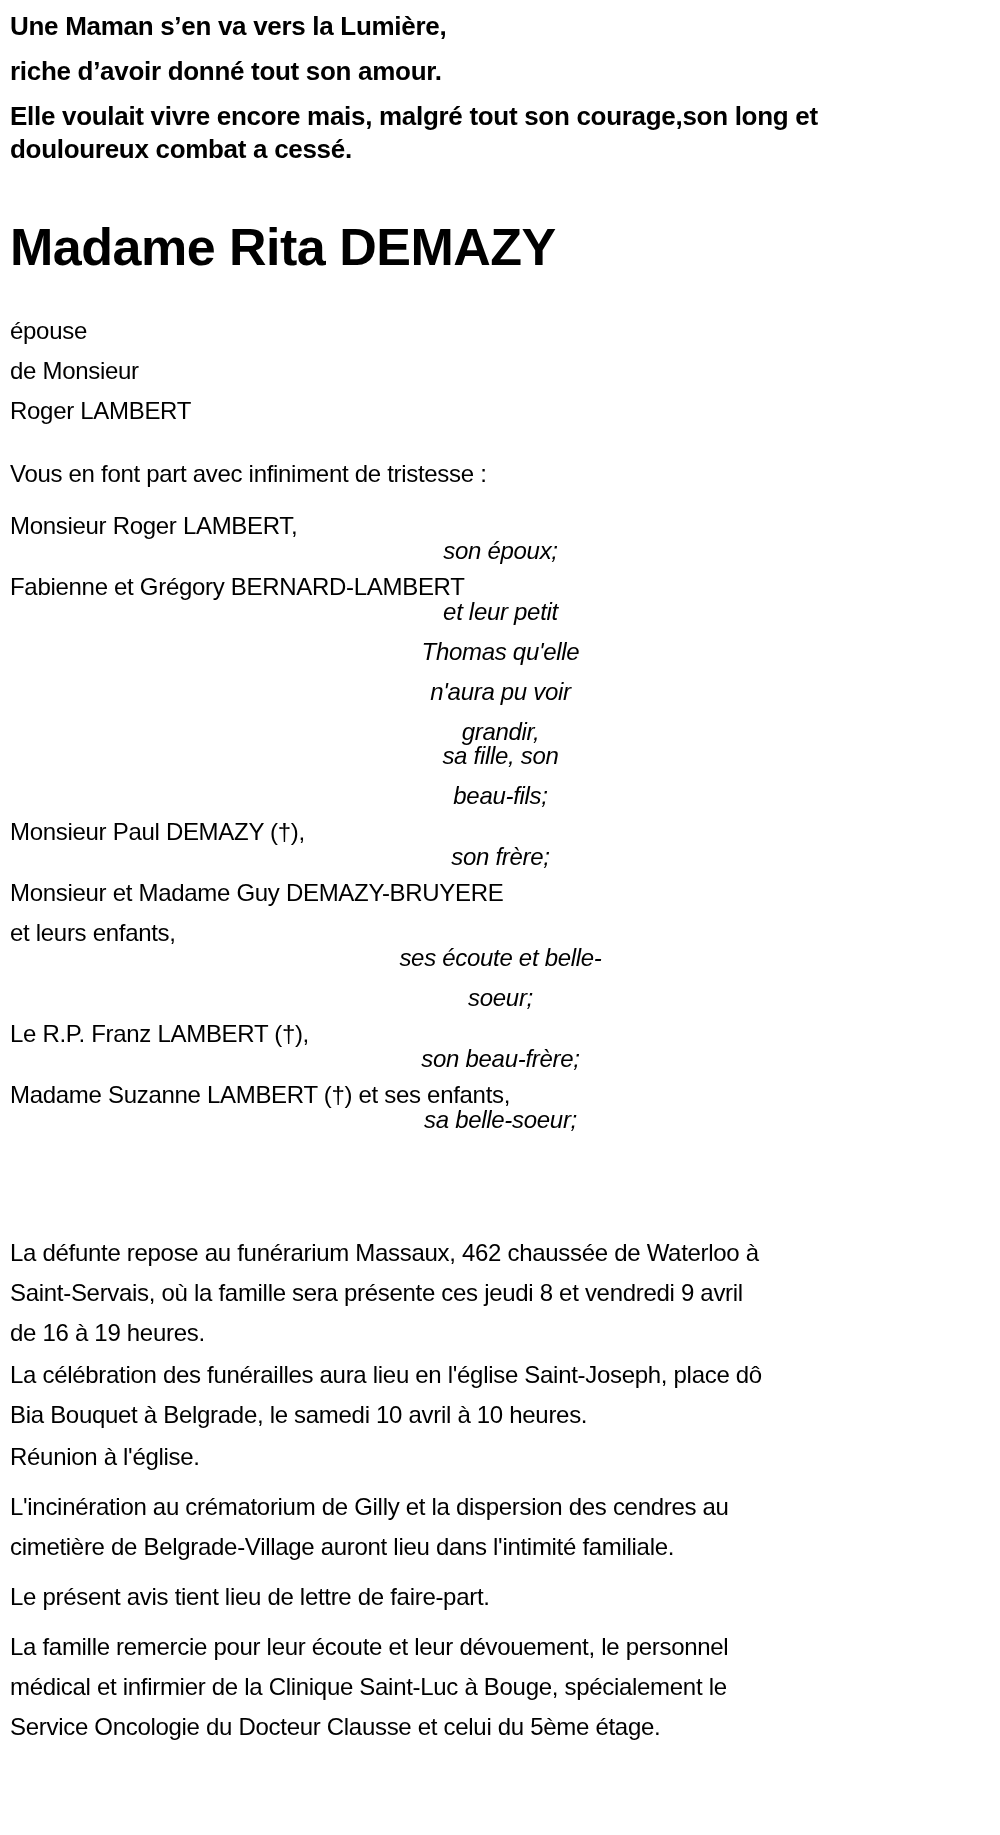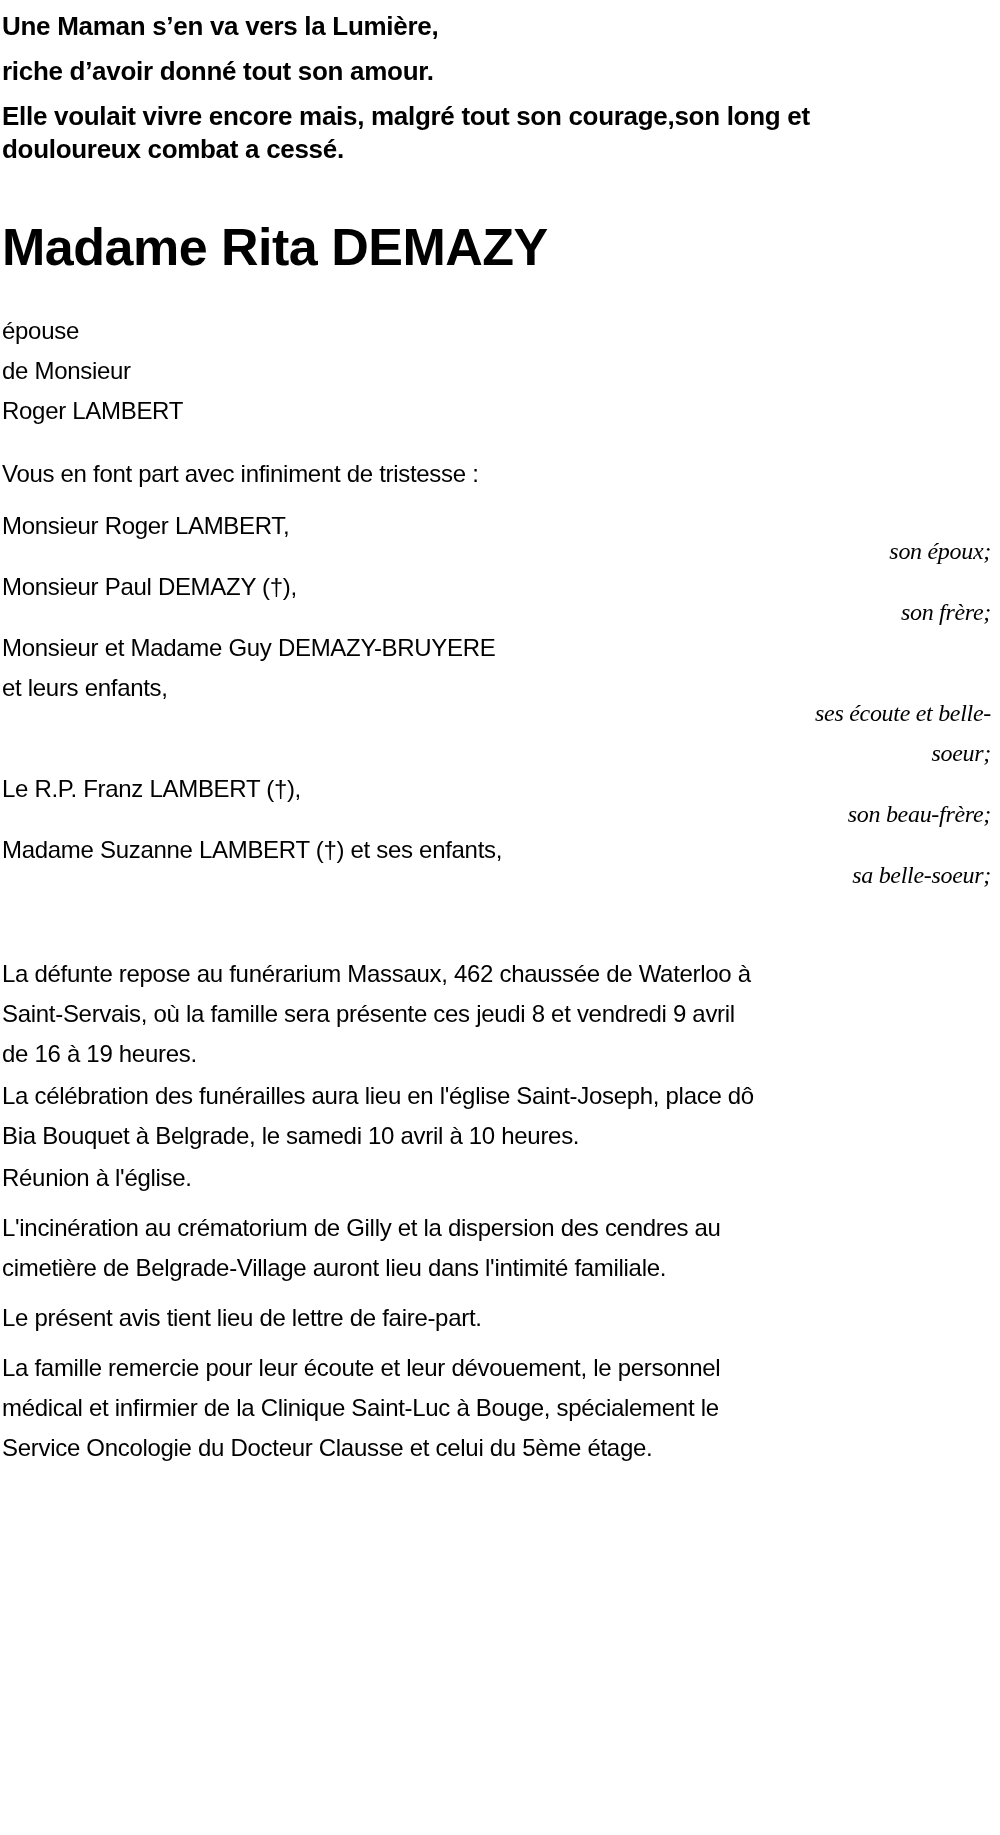--- a/index.html
+++ b/index.html
@@ -8,21 +8,21 @@
     height: 1835px;
     background: #ffffff;
     color: #000000;
     font-family: "Liberation Sans", "DejaVu Sans", sans-serif;
     overflow: hidden;
   }
   .page {
     box-sizing: border-box;
     width: 1000px;
     height: 1835px;
-    padding: 10px 9px 0 2px;
+    padding: 10px 9px 0 10px;
   }
   .txt {
     margin: 0;
     font-size: 24px;
     line-height: 40px;
     letter-spacing: -0.3px;
     white-space: pre-line;
   }
   .epitaph {
     font-weight: bold;
@@ -38,26 +38,25 @@
     letter-spacing: -0.5px;
     white-space: pre-line;
   }
   .spouse-block   { margin-top: 40px; }
   .born-line      { margin-top: 40px; }
   .announce-line  { margin-top: 23px; }
   .family-list    { margin-top: 12px; }
   .entry + .entry { margin-top: -4px; }
   .relation {
     font-style: italic;
-    text-align: right;
+    text-align: center;
     margin-top: -15px;
-    font-family: Liberation Serif, serif;
   }
   .relation-extra { margin-top: -16px; }
-  .notice-first { margin-top: 59px; }
+  .notice-first { margin-top: 93px; }
   .notice       { margin-top: 2px; }
   .notice-sp    { margin-top: 10px; }
 </style>
 </head>
 <body>
 
 <div class="page">
 
   <p class="txt epitaph">Une Maman s’en va vers la Lumière,</p>
   <p class="txt epitaph">riche d’avoir donné tout son amour.</p>
@@ -73,20 +72,29 @@
 
   <p class="txt announce-line">Vous en font part avec infiniment de tristesse :</p>
 
   <div class="family-list">
 
     <div class="entry">
       <p class="txt name">Monsieur Roger LAMBERT,</p>
       <p class="txt relation">son époux;</p>
     </div>
 
+    <div class="entry">
+      <p class="txt name">Fabienne et Grégory BERNARD-LAMBERT</p>
+      <p class="txt relation">et leur petit
+Thomas qu'elle
+n'aura pu voir
+grandir,</p>
+      <p class="txt relation relation-extra">sa fille, son
+beau-fils;</p>
+    </div>
 
     <div class="entry">
       <p class="txt name">Monsieur Paul DEMAZY (†),</p>
       <p class="txt relation">son frère;</p>
     </div>
 
     <div class="entry">
       <p class="txt name">Monsieur et Madame Guy DEMAZY-BRUYERE
 et leurs enfants,</p>
       <p class="txt relation">ses écoute et belle-

